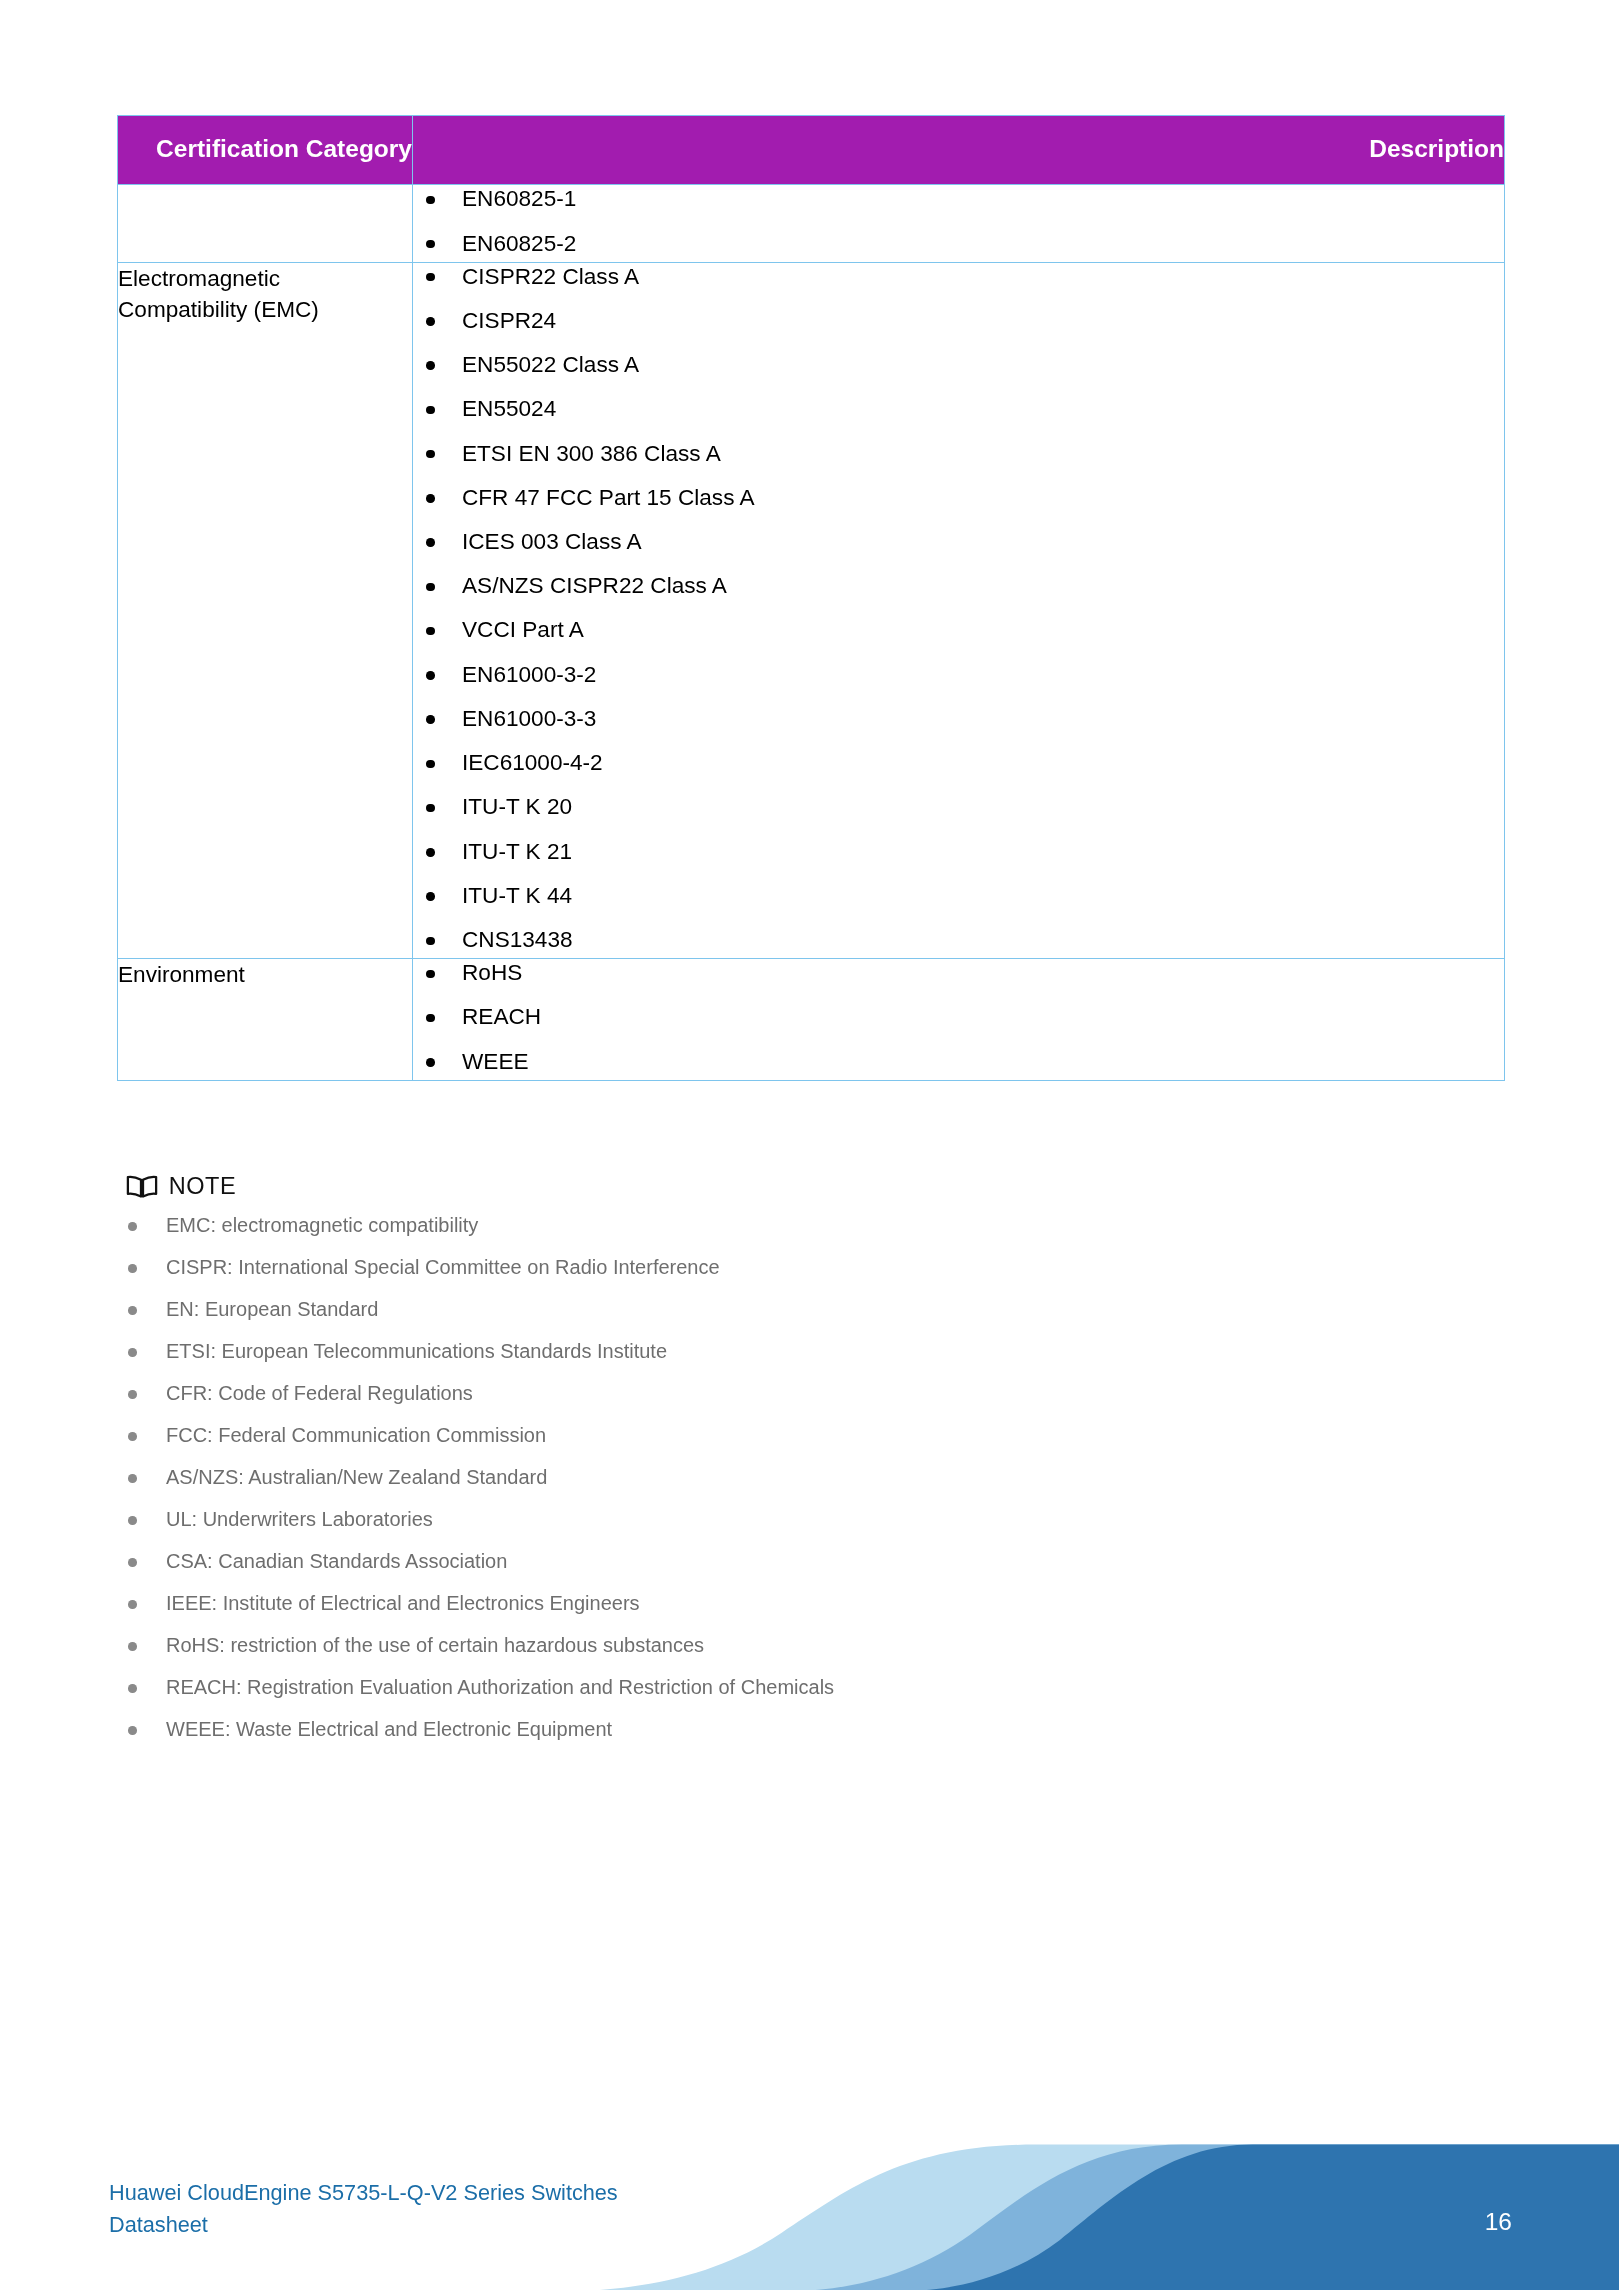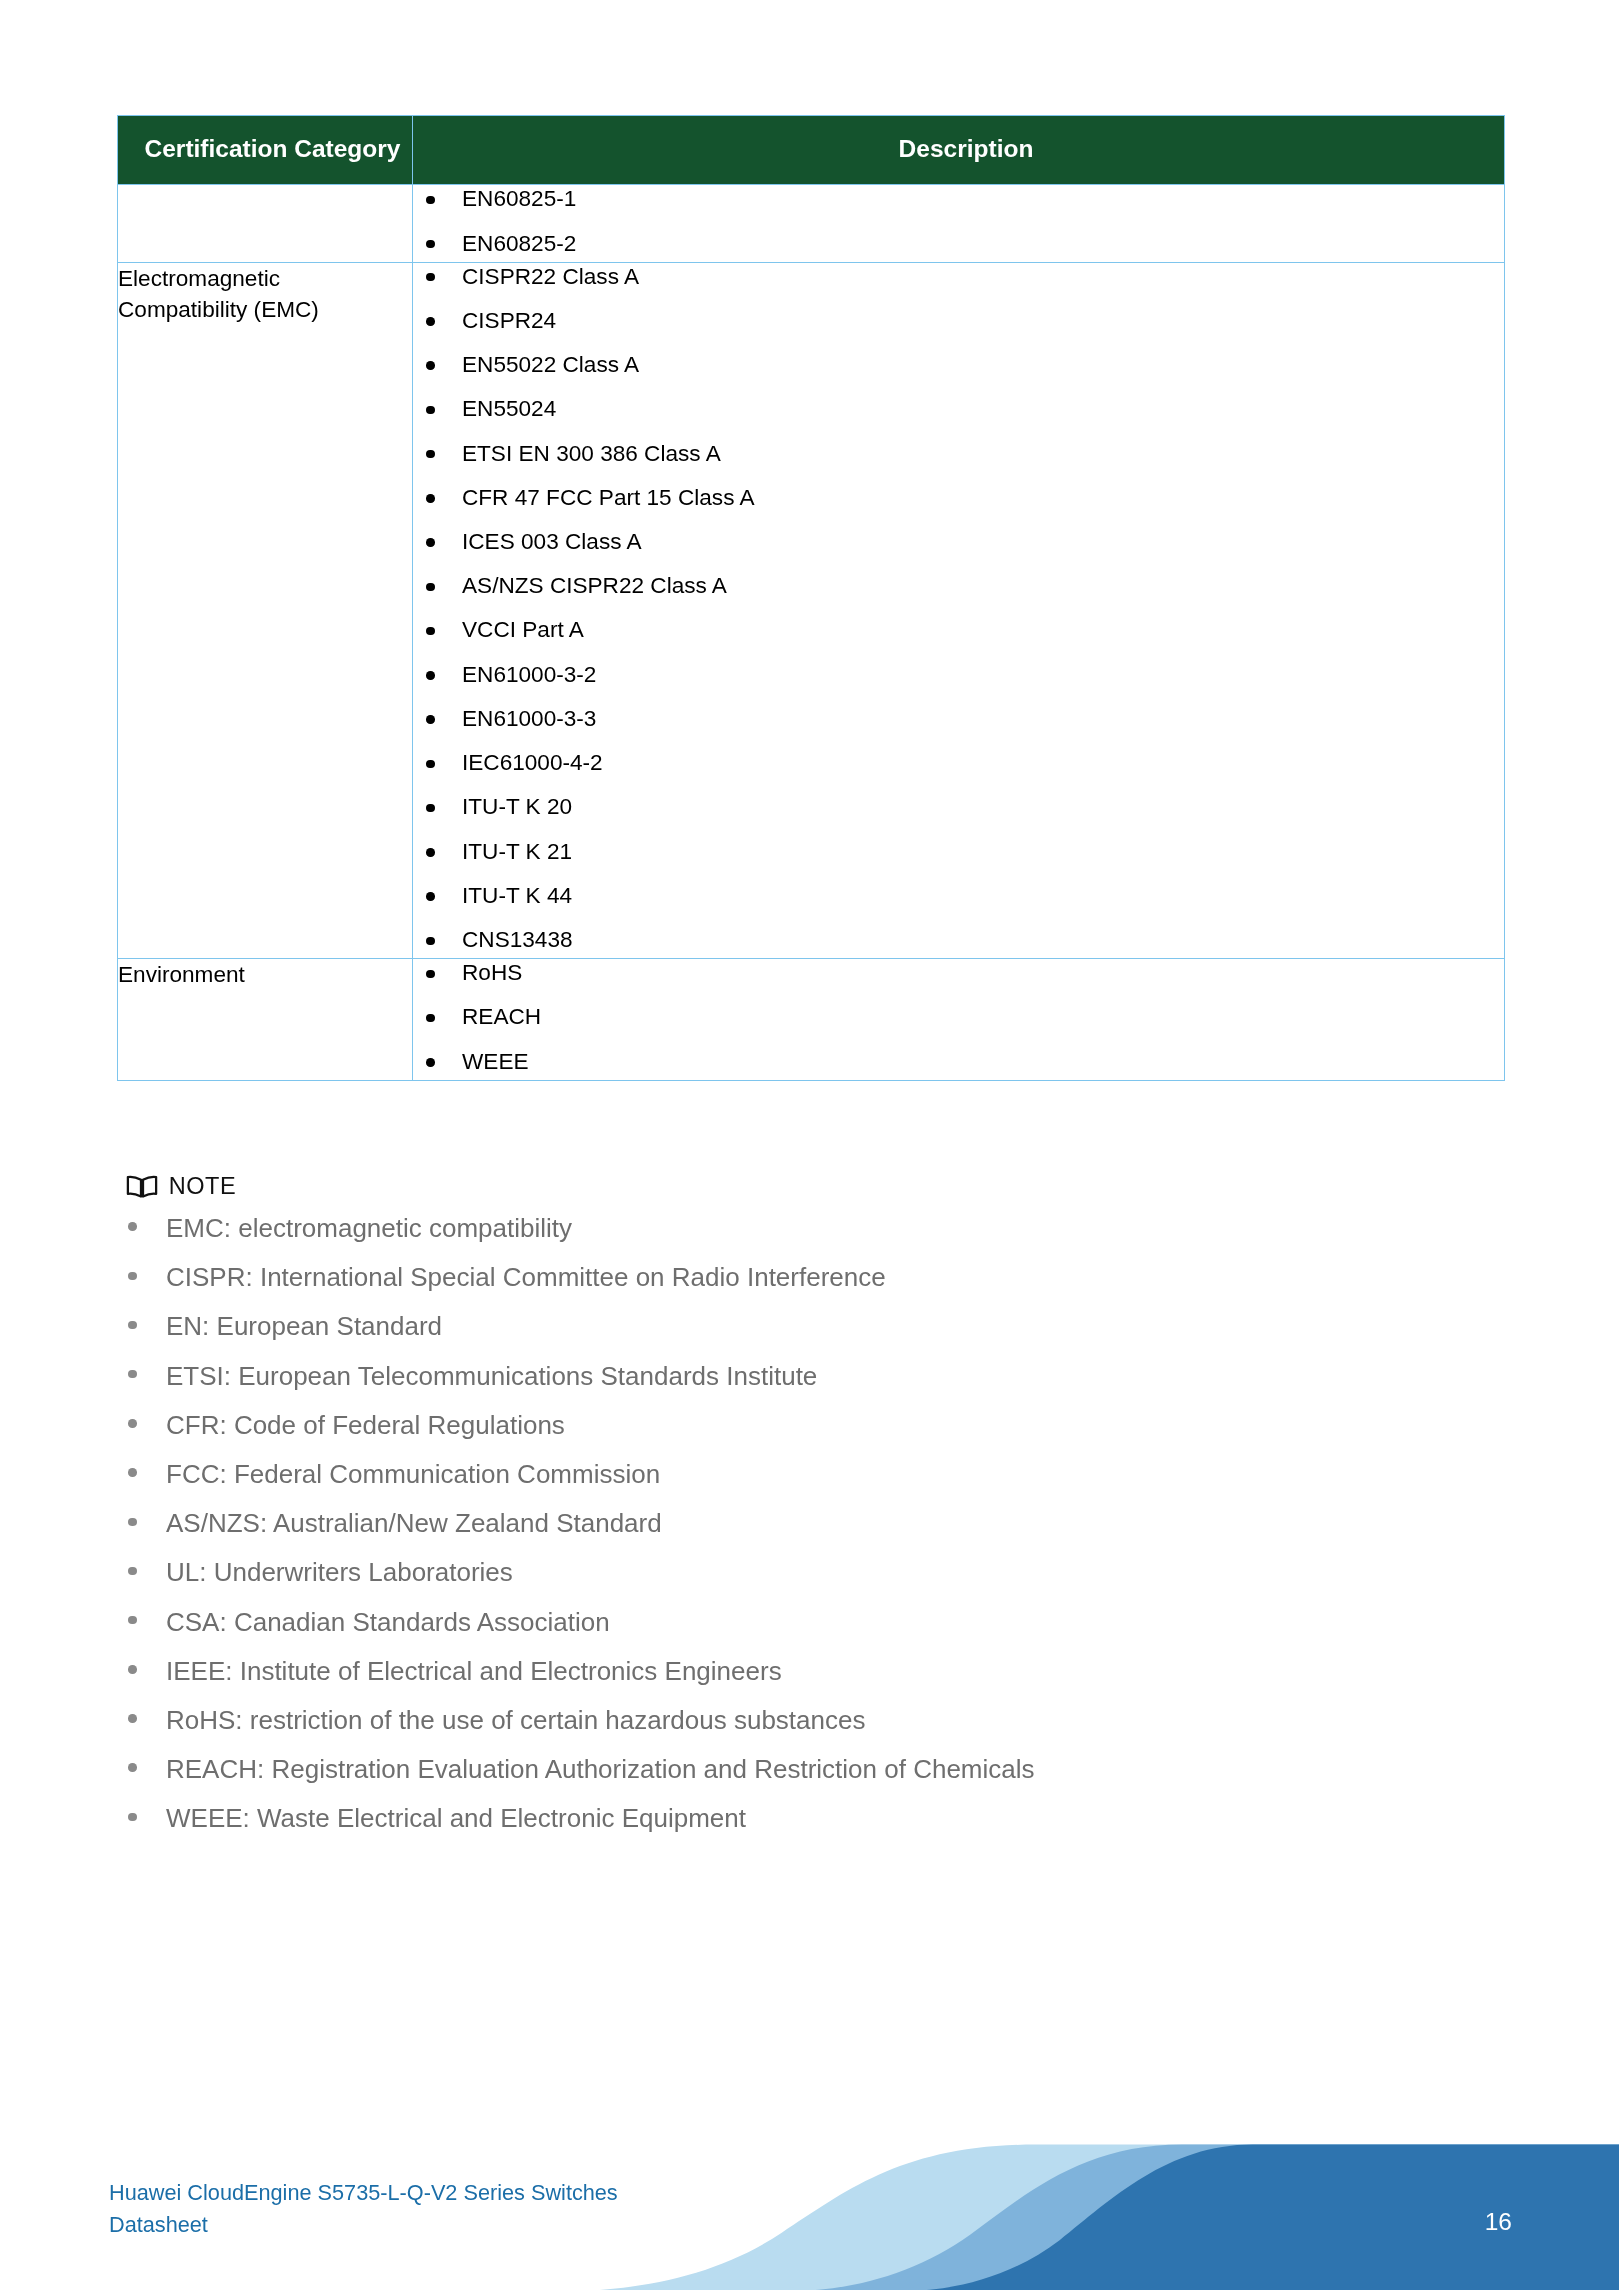--- a/index.html
+++ b/index.html
@@ -35,26 +35,26 @@
   .cert-table col.col-desc { width: 1092px; }
 
   .cert-table th,
   .cert-table td {
     border: 1.9px solid #7EC5ED;
     vertical-align: top;
     padding: 0;
   }
 
   .cert-table thead th {
-    background: #14532d;
+    background: #a21caf;
     color: #ffffff;
     font-size: 24.5px;
     font-weight: bold;
     line-height: 1.32;
-    text-align: center;
+    text-align: right;
     padding: 17px 0 19px 15px;
   }
 
   .cat-cell {
     font-size: 22.6px;
     color: #000000;
     line-height: 1.38;
     padding: 15px 9.4px 15px 13px;
   }
 
@@ -115,21 +115,21 @@
     color: #111111;
   }
 
   ul.note-list {
     list-style: none;
     margin: 0;
     padding: 0;
   }
   ul.note-list li {
     position: relative;
-    font-size: 26px;
+    font-size: 20px;
     color: #6E6E6E;
     line-height: 1.2;
     padding: 0 0 0 49px;
     margin: 0 0 18px 0;
     white-space: nowrap;
   }
   ul.note-list li .bullet {
     position: absolute;
     left: 11.3px;
     top: 9.4px;

